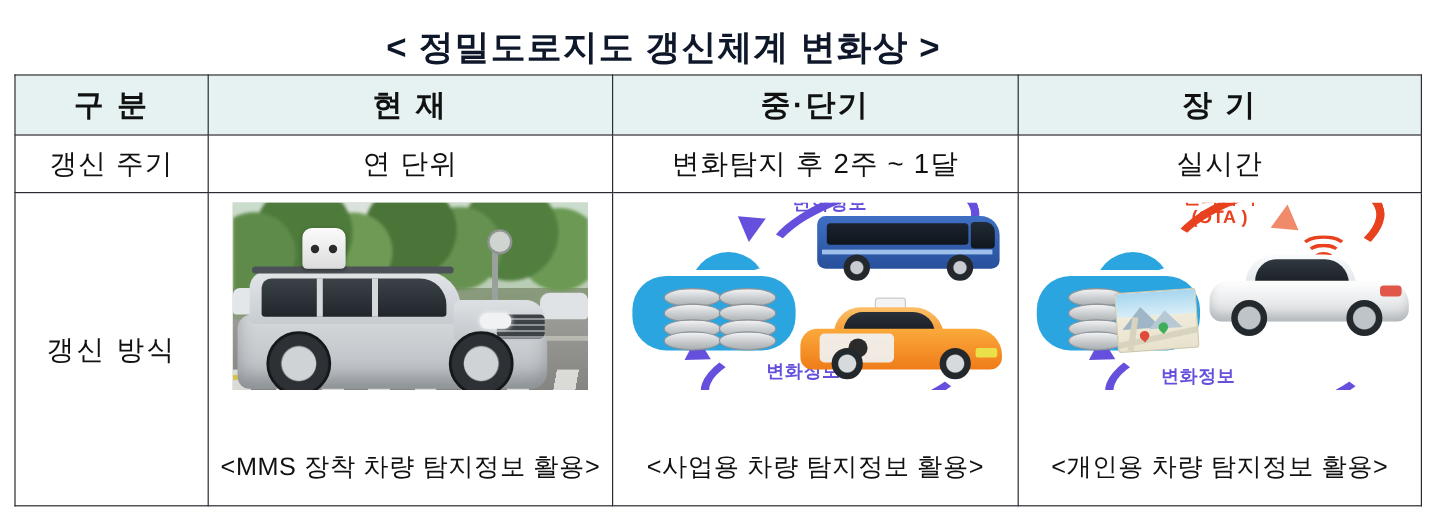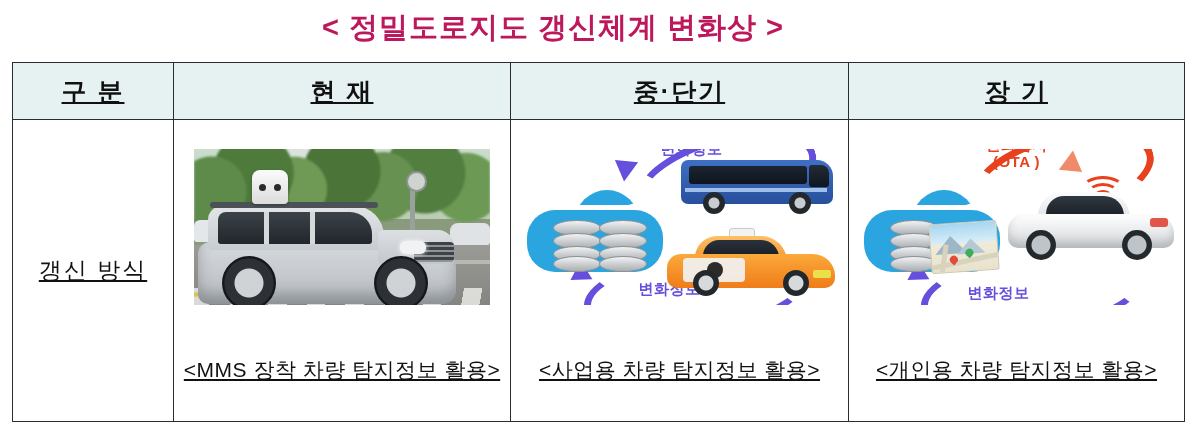--- a/index.html
+++ b/index.html
@@ -4,38 +4,37 @@
 <style>
   html,body{margin:0;padding:0;}
   body{
     width:1198px;height:441px;
     background:#ffffff;
     font-family:"Liberation Sans","DejaVu Sans",sans-serif;
     overflow:hidden;
     position:relative;
   }
   #page-title{
-    position:absolute;left:0;top:8px;width:1106px;
+    position:absolute;left:0;top:20px;width:1106px;
     text-align:center;
-    font-size:29px;font-weight:bold;color:#be185d;
+    font-size:29px;font-weight:bold;color:#0f172a;
     letter-spacing:1px;
   }
   #matrix-table{
     position:absolute;left:12px;top:62px;
     width:1172px;height:360px;
     border-collapse:collapse;
     table-layout:fixed;
   }
   #matrix-table td{
     border:1px solid #2b2b33;
     padding:4px;
     text-align:center;
     vertical-align:middle;
     color:#111111;
-    text-decoration:underline;
   }
   .col-label{width:161px;}
   .col-now{width:337px;}
   .col-mid{width:338px;}
   .col-long{width:336px;}
 
   tr.header-row td{
     background:#e6f2f2;
     height:39px;
     font-size:25px;
@@ -305,20 +304,26 @@
       <col class="col-long">
   </colgroup>
   <tbody>
     <tr class="header-row">
       <td>구 분</td>
       <td>현 재</td>
       <td>중·단기</td>
       <td>장 기</td>
     </tr>
 
+    <tr class="data-row">
+      <td class="rowlabel">갱신 주기</td>
+      <td>연 단위</td>
+      <td>변화탐지 후 2주 ~ 1달</td>
+      <td>실시간</td>
+    </tr>
 
 
     <tr class="method-row">
       <td class="rowlabel">갱신 방식</td>
 
       <td>
         <div class="cellstack">
           <div class="media">
             <div class="photo">
               <div class="ph-sky"></div>

